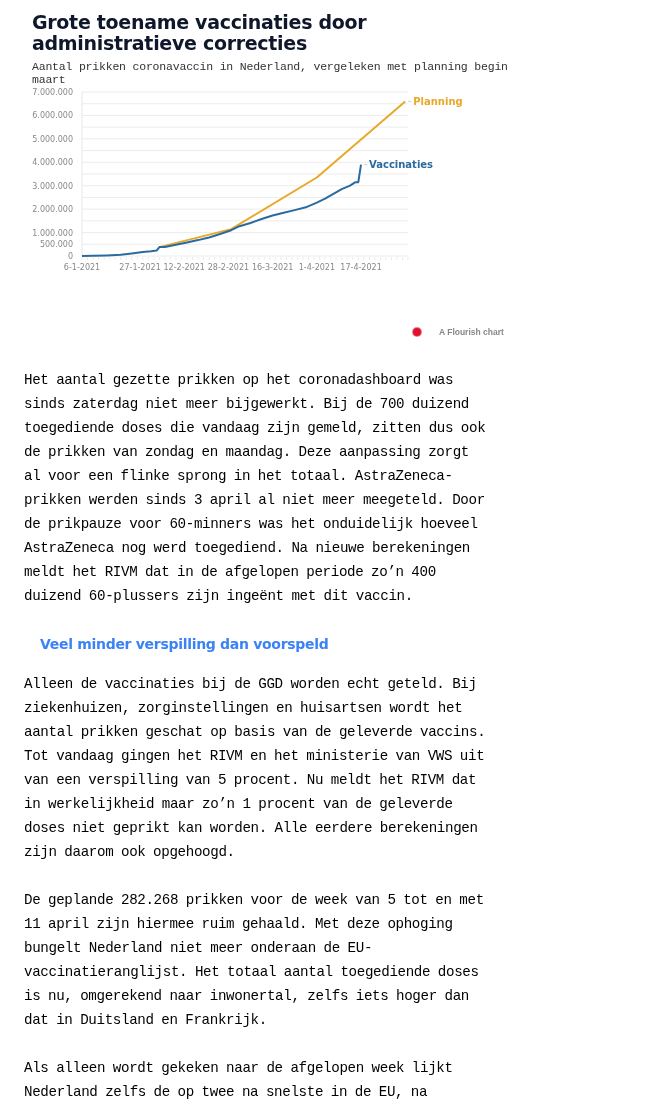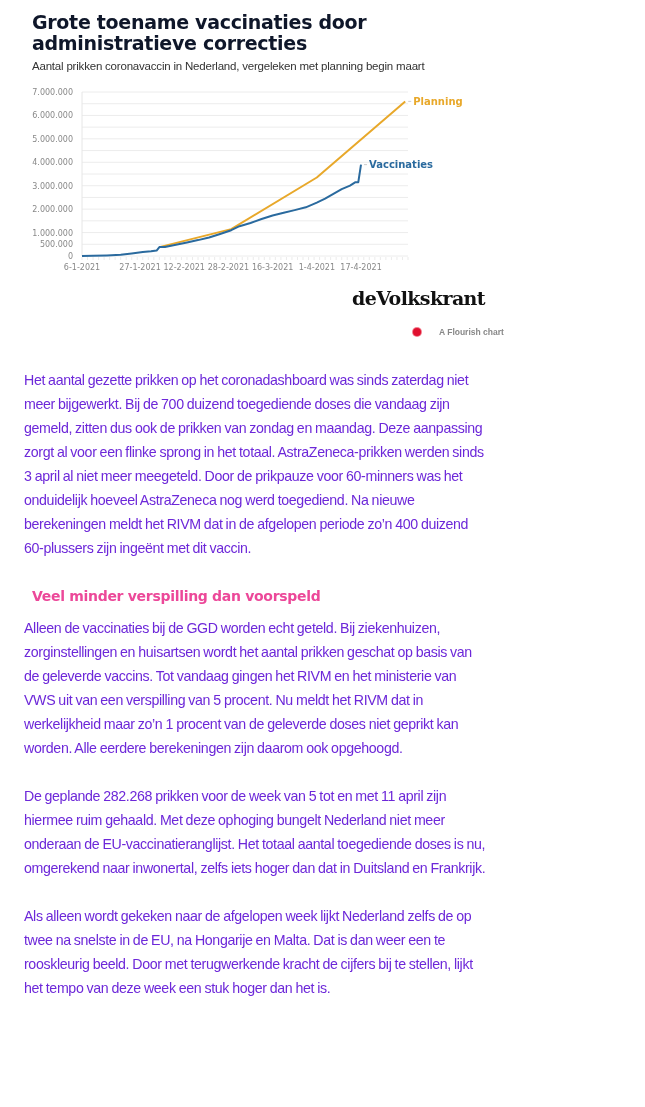--- a/index.html
+++ b/index.html
@@ -5,47 +5,47 @@
   html, body { margin: 0; padding: 0; background: #ffffff; }
   body { width: 645px; height: 1107px; position: relative; overflow: hidden; }
   .chart-block { position: absolute; left: 0; top: 0; width: 510px; height: 345px; }
   .chart-title {
     position: absolute; left: 32px; top: 12px; width: 430px;
     font-family: "DejaVu Sans", sans-serif; font-weight: bold; font-size: 19px;
     line-height: 21px; color: #0f172a; margin: 0; letter-spacing: -0.3px;
   }
   .chart-subtitle {
     position: absolute; left: 32px; top: 60px;
-    font-family: Liberation Sans, sans-serif; font-size: 11.5px; color: #333333; letter-spacing: -0.2px;
+    font-family: Liberation Mono, monospace; font-size: 11.5px; color: #333333; letter-spacing: -0.2px;
   }
   svg.chart { position: absolute; left: 0; top: 80px; width: 510px; height: 200px; overflow: visible; }
   .tick-label { font-family: "DejaVu Sans", sans-serif; font-size: 8px; fill: #888888; }
   .series-label { font-family: "DejaVu Sans", sans-serif; font-size: 10px; font-weight: bold; }
   .source {
     position: absolute; left: 32px; top: 289px; width: 300px;
     font-family: "DejaVu Sans", sans-serif; font-size: 10px; line-height: 13px; color: #444444;
   }
   .brand-logo {
     position: absolute; left: 352px; top: 287px;
     font-family: "DejaVu Serif", serif; font-weight: bold; font-size: 19px; color: #111111; letter-spacing: -0.6px;
   }
   .flourish {
     position: absolute; left: 413px; top: 327px;
     font-family: "Liberation Sans", sans-serif; font-size: 8.5px; font-weight: bold; color: #888888;
     display: flex; align-items: center; gap: 18px; text-decoration: none;
   }
   .flourish-icon { width: 8px; height: 8px; border-radius: 50%; background: #e0102f; display: inline-block; box-shadow: 0 0 0 1px #f37f8f; }
   .article { position: absolute; left: 24px; top: 368px; width: 480px; }
   .article p {
-    font-family: Liberation Sans, sans-serif; font-size: 14.2px; line-height: 24px; color: #6d28d9;
+    font-family: Liberation Mono, monospace; font-size: 14.2px; line-height: 24px; color: #000000;
     margin: 0 16px 24px 0; letter-spacing: -0.35px; word-spacing: -0.5px;
   }
   .article h2 {
-    font-family: "DejaVu Sans", sans-serif; font-size: 14px; font-weight: bold; color: #ec4899;
-    margin: 8px; line-height: 24px; letter-spacing: -0.3px;
+    font-family: "DejaVu Sans", sans-serif; font-size: 14px; font-weight: bold; color: #3b82f6;
+    margin: 16px; line-height: 24px; letter-spacing: -0.3px;
   }
   .article p.after-heading { margin-top: 0; }
 </style>
 </head>
 <body>
 
 <div class="chart-block">
   <h1 class="chart-title">Grote toename vaccinaties door administratieve correcties</h1>
   <div class="chart-subtitle">Aantal prikken coronavaccin in Nederland, vergeleken met planning begin maart</div>
 
@@ -153,21 +153,20 @@
         <polyline points="82.0,176.0 93.1,175.8 106.9,175.4 120.7,174.8 131.7,173.4 142.8,172.0 151.1,171.3 156.6,170.6 159.4,167.1 164.9,166.9 175.9,164.8 187.0,162.4 198.0,160.1 209.1,157.5 220.1,154.0 231.2,150.2 239.5,146.2 250.5,143.0 261.6,139.0 272.6,135.5 283.7,132.7 294.7,130.1 305.8,127.3 316.8,122.6 325.1,118.6 333.4,113.9 341.7,109.2 350.0,105.7 355.5,102.2 358.3,102.2 361.0,84.6" fill="none" stroke="#2a6a9e" stroke-width="2" stroke-linejoin="round"></polyline>
       </g>
     <g id="label-layer">
         <line x1="408.23728813559325" x2="411.23728813559325" y1="21.371428571428567" y2="21.371428571428567" stroke="#cccccc" stroke-width="1"></line>
         <text x="413.23728813559325" y="24.871428571428567" class="series-label" fill="#e8a82a">Planning</text>
         <line x1="364.0338983050848" x2="367.0338983050848" y1="84.62857142857142" y2="84.62857142857142" stroke="#cccccc" stroke-width="1"></line>
         <text x="369.0338983050848" y="88.12857142857142" class="series-label" fill="#2a6a9e">Vaccinaties</text>
       </g>
   </svg>
 
-  <div class="brand-logo">deVolkskrant</div>
   <a class="flourish">
     <span class="flourish-icon"></span>
     <span>A Flourish chart</span>
   </a>
 </div>
 
 <article class="article">
   <p>Het aantal gezette prikken op het coronadashboard was sinds zaterdag niet meer bijgewerkt. Bij de 700 duizend toegediende doses die vandaag zijn gemeld, zitten dus ook de prikken van zondag en maandag. Deze aanpassing zorgt al voor een flinke sprong in het totaal. AstraZeneca-prikken werden sinds 3 april al niet meer meegeteld. Door de prikpauze voor 60-minners was het onduidelijk hoeveel AstraZeneca nog werd toegediend. Na nieuwe berekeningen meldt het RIVM dat in de afgelopen periode zo’n 400 duizend 60-plussers zijn ingeënt met dit vaccin.</p>
   <h2>Veel minder verspilling dan voorspeld</h2>
   <p class="after-heading">Alleen de vaccinaties bij de GGD worden echt geteld. Bij ziekenhuizen, zorginstellingen en huisartsen wordt het aantal prikken geschat op basis van de geleverde vaccins. Tot vandaag gingen het RIVM en het ministerie van VWS uit van een verspilling van 5 procent. Nu meldt het RIVM dat in werkelijkheid maar zo’n 1 procent van de geleverde doses niet geprikt kan worden. Alle eerdere berekeningen zijn daarom ook opgehoogd.</p>

